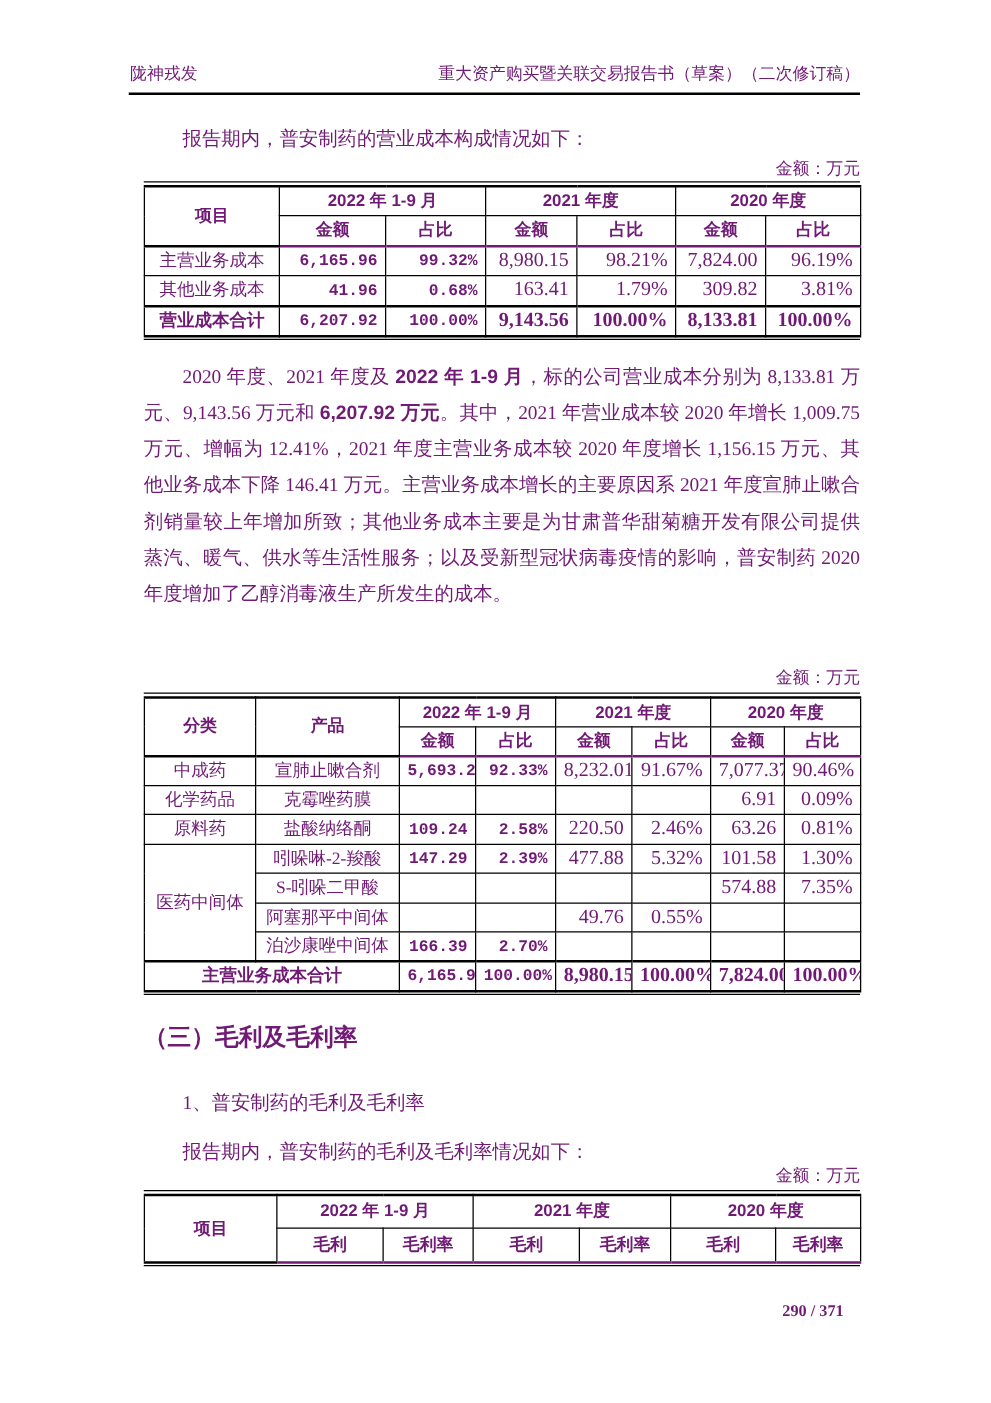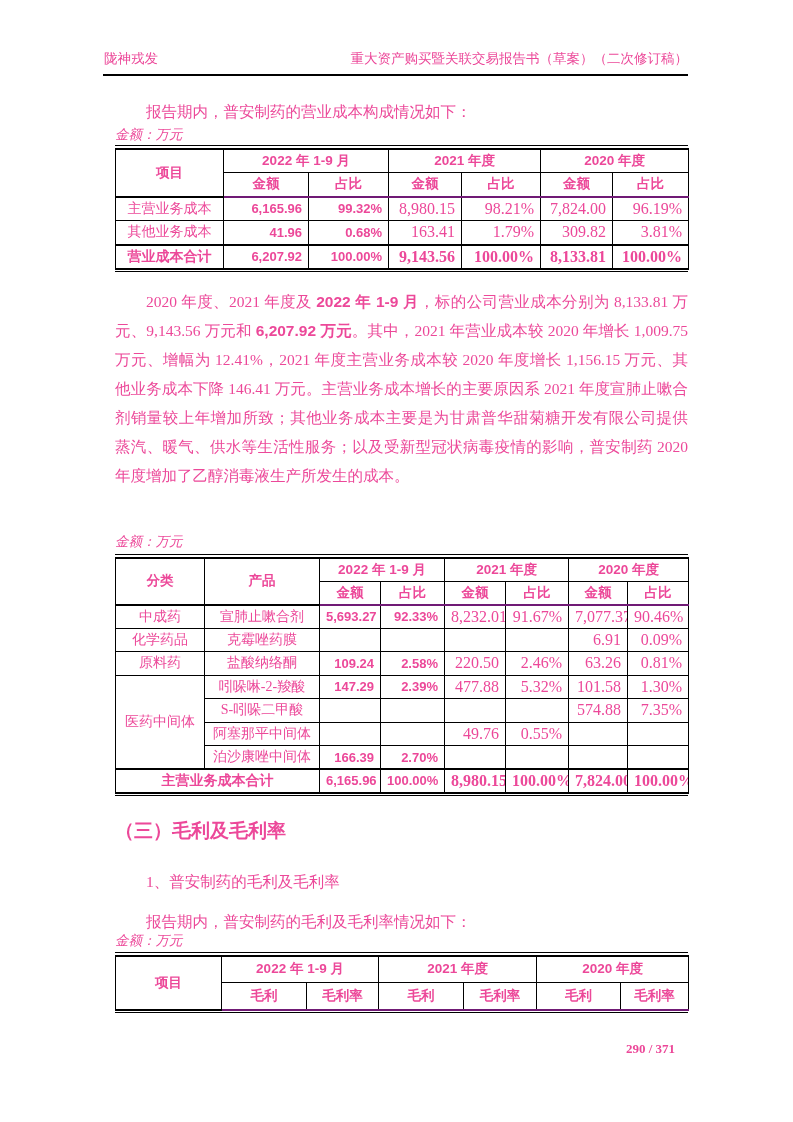--- a/index.html
+++ b/index.html
@@ -1,33 +1,33 @@
 <!DOCTYPE html>
 <html><head>
 <meta charset="utf-8">
 <style>
   * { box-sizing: border-box; }
   html,body { margin:0; padding:0; background:#ffffff; }
   .page {
     position:relative; width:793px; height:1122px; margin:0 auto;
-    background:#ffffff; color:#ec4899;
+    background:#ffffff; color:#701a75;
     font-family:"Liberation Serif","DejaVu Serif",serif;
     overflow:hidden;
   }
   
   .hdr {
     position:absolute; top:50px; left:104px; width:584px;
     display:flex; justify-content:space-between; align-items:flex-end;
     font-size:13.5px; line-height:18px;
   }
   .hdr-rule { position:absolute; top:74px; left:103px; width:585px; height:2px; background:#000; }
 
   .blk { position:absolute; left:115px; width:573px; }
   .intro { font-size:15.5px; line-height:20px; text-indent:2em; }
-  .unit  { text-align:left; font-size:13.5px; line-height:17px;font-style:italic; }
+  .unit  { text-align:right; font-size:13.5px; line-height:17px; }
 
   .para {
     top:287px; font-size:15.5px; line-height:29px;
     text-align:justify; text-indent:2em;
   }
   .b { font-family:"Liberation Sans","DejaVu Sans",sans-serif; font-weight:bold; }
 
   .tblwrap { border-top:1px solid #000; border-bottom:1px solid #000; padding:1.5px 0; }
   table {
     width:100%; border-collapse:collapse; table-layout:fixed;
@@ -35,21 +35,21 @@
   }
   th, td { border:1px solid #000; padding:0 6px; overflow:hidden; white-space:nowrap; vertical-align:middle; }
   th {
     font-family:"Liberation Sans","DejaVu Sans",sans-serif;
     font-weight:bold; font-size:13.5px; text-align:center;
   }
   tr.cols th { border-bottom:2px solid #701a75; }
   th[rowspan] { border-bottom:2px solid #000; }
   td.lbl { font-size:14px; text-align:center; }
   td.num { font-size:16px; text-align:right;margin-left:20px; }
-  td.num22 { font-family:Liberation Sans, sans-serif; font-weight:bold; font-size:13px; text-align:right; }
+  td.num22 { font-family:Liberation Mono, monospace; font-weight:bold; font-size:13px; text-align:right; }
   tr.total td { border-top:2px solid #000; font-weight:bold; }
   tr.total td.lbl { font-family:"Liberation Sans","DejaVu Sans",sans-serif; }
   #t1 th, #t1 td { height:24px; }
   #t2 th, #t2 td { height:23.5px; }
   #t3 th { height:27px; }
 
   .h3 {
     top:818px; font-family:"Liberation Sans","DejaVu Sans",sans-serif;
     font-weight:bold; font-size:19px; line-height:26px;
   }

